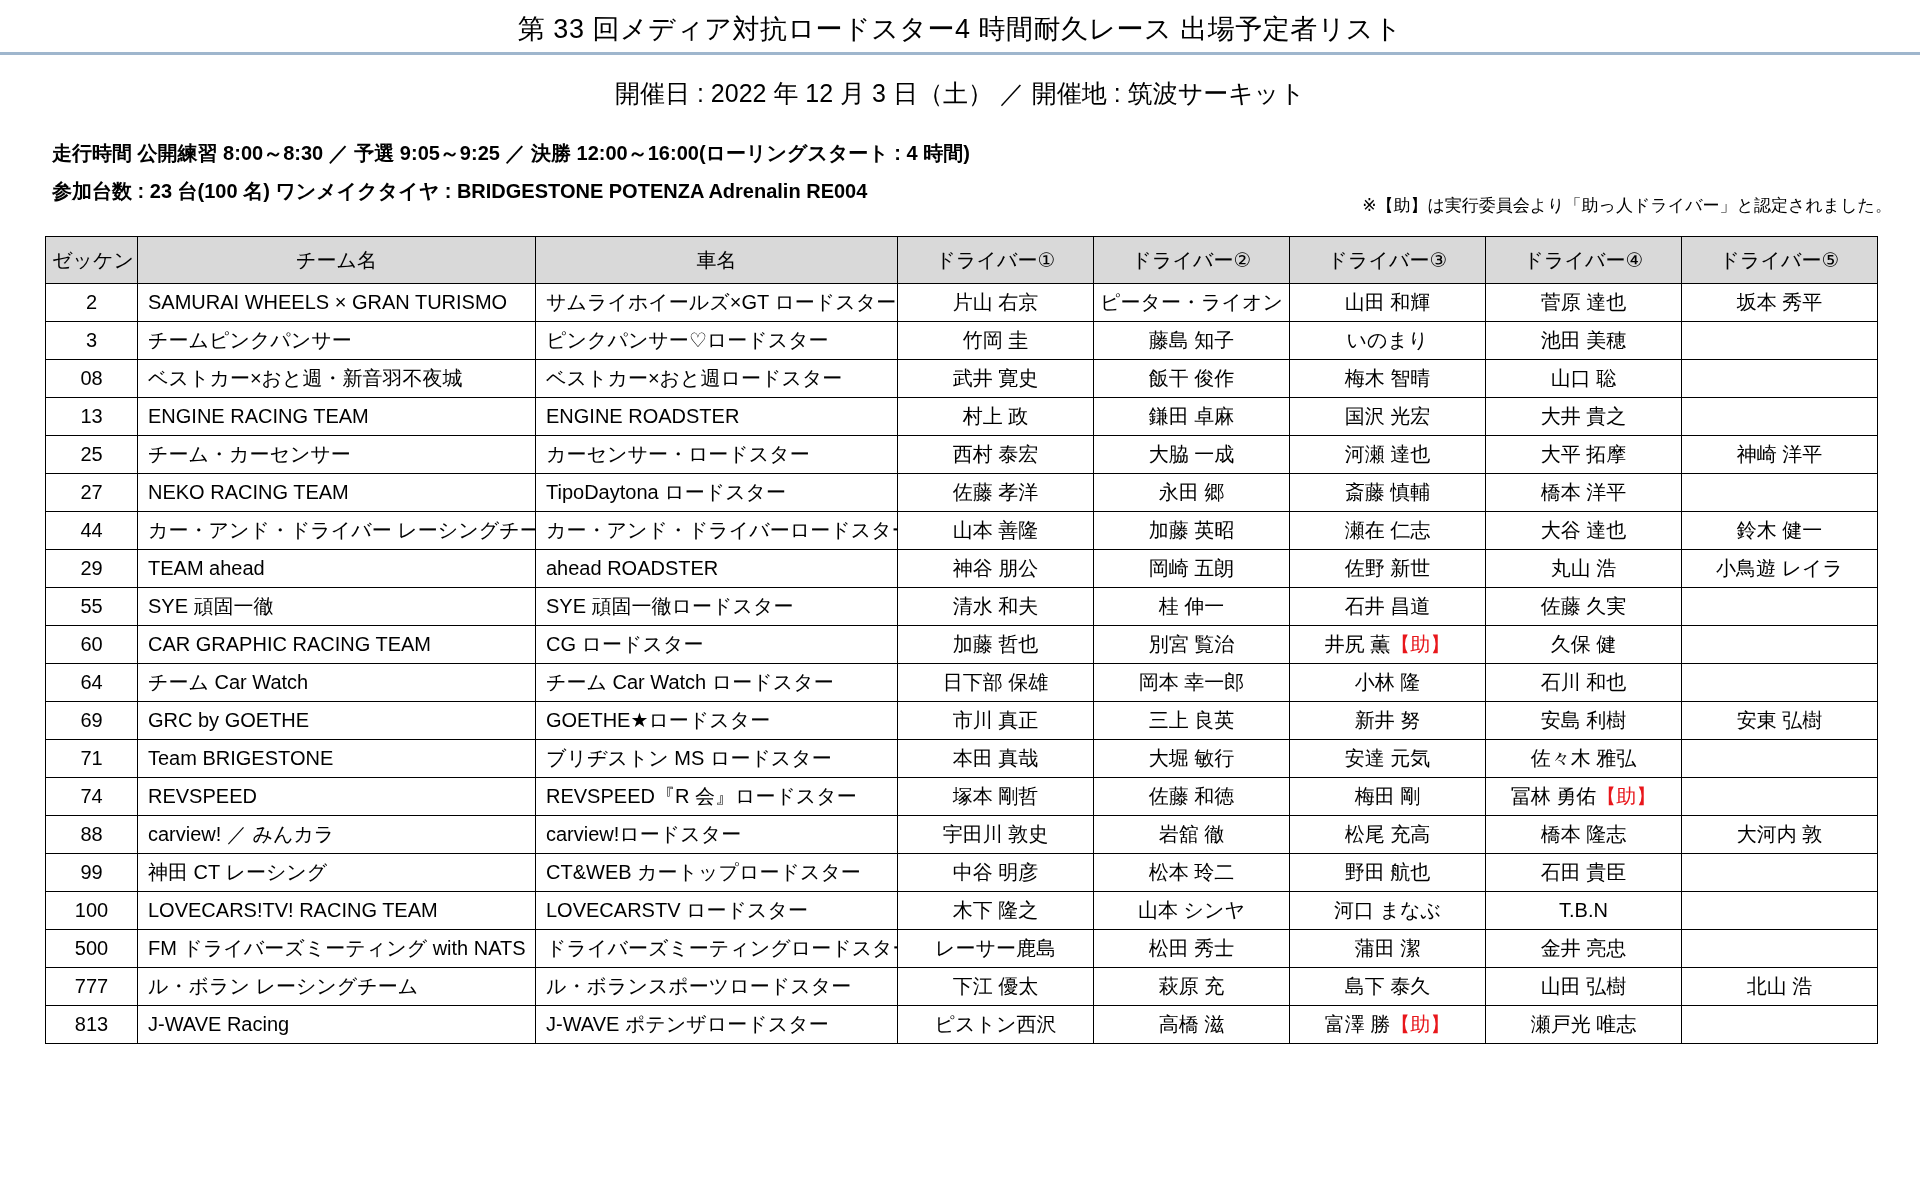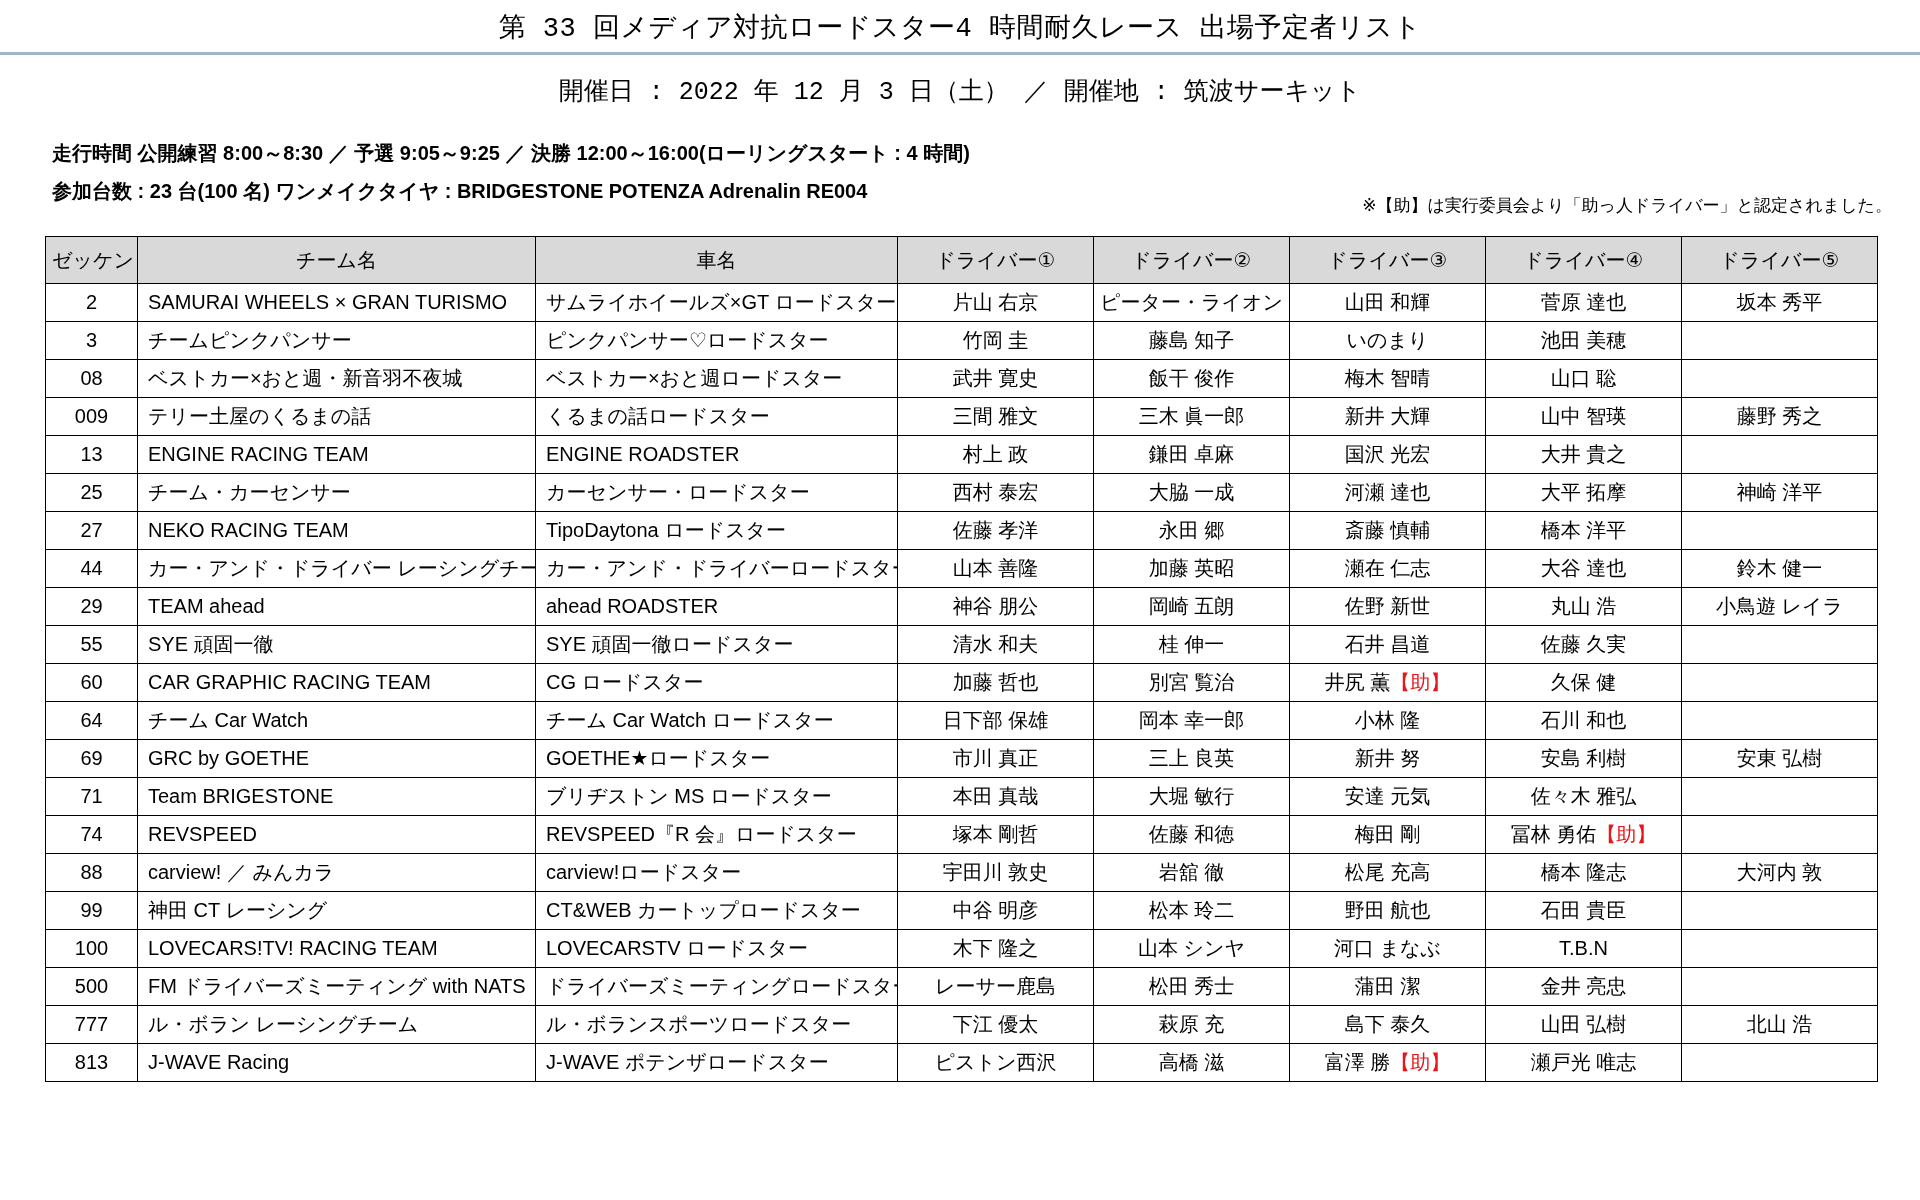--- a/index.html
+++ b/index.html
@@ -10,21 +10,20 @@
     color:#000000;
     -webkit-font-smoothing:none;
   }
   .page{position:relative;width:1920px;height:1200px;box-sizing:border-box;}
 
   
   .title-band{
     width:1920px;
     text-align:center;
     padding-top:14px;
-    font-family:Liberation Mono, monospace;
   }
   .doc-title{
     font-size:27px;
     letter-spacing:.5px;
     line-height:1.15;
     white-space:nowrap;
   }
   .rule{
     width:1920px;height:3px;
     background:#9fb6cd;
@@ -161,30 +160,20 @@
             <td class="num">08</td>
             <td class="team">ベストカー×おと週・新音羽不夜城</td>
             <td class="car">ベストカー×おと週ロードスター</td>
             <td class="drv">武井  寛史</td>
             <td class="drv">飯干  俊作</td>
             <td class="drv">梅木  智晴</td>
             <td class="drv">山口  聡</td>
             <td class="drv"></td>
           </tr>
           <tr>
-            <td class="num">009</td>
-            <td class="team">テリー土屋のくるまの話</td>
-            <td class="car">くるまの話ロードスター</td>
-            <td class="drv">三間  雅文</td>
-            <td class="drv">三木  眞一郎</td>
-            <td class="drv">新井  大輝</td>
-            <td class="drv">山中  智瑛</td>
-            <td class="drv">藤野  秀之</td>
-          </tr>
-          <tr>
             <td class="num">13</td>
             <td class="team">ENGINE RACING TEAM</td>
             <td class="car">ENGINE  ROADSTER</td>
             <td class="drv">村上  政</td>
             <td class="drv">鎌田  卓麻</td>
             <td class="drv">国沢  光宏</td>
             <td class="drv">大井  貴之</td>
             <td class="drv"></td>
           </tr>
           <tr>

